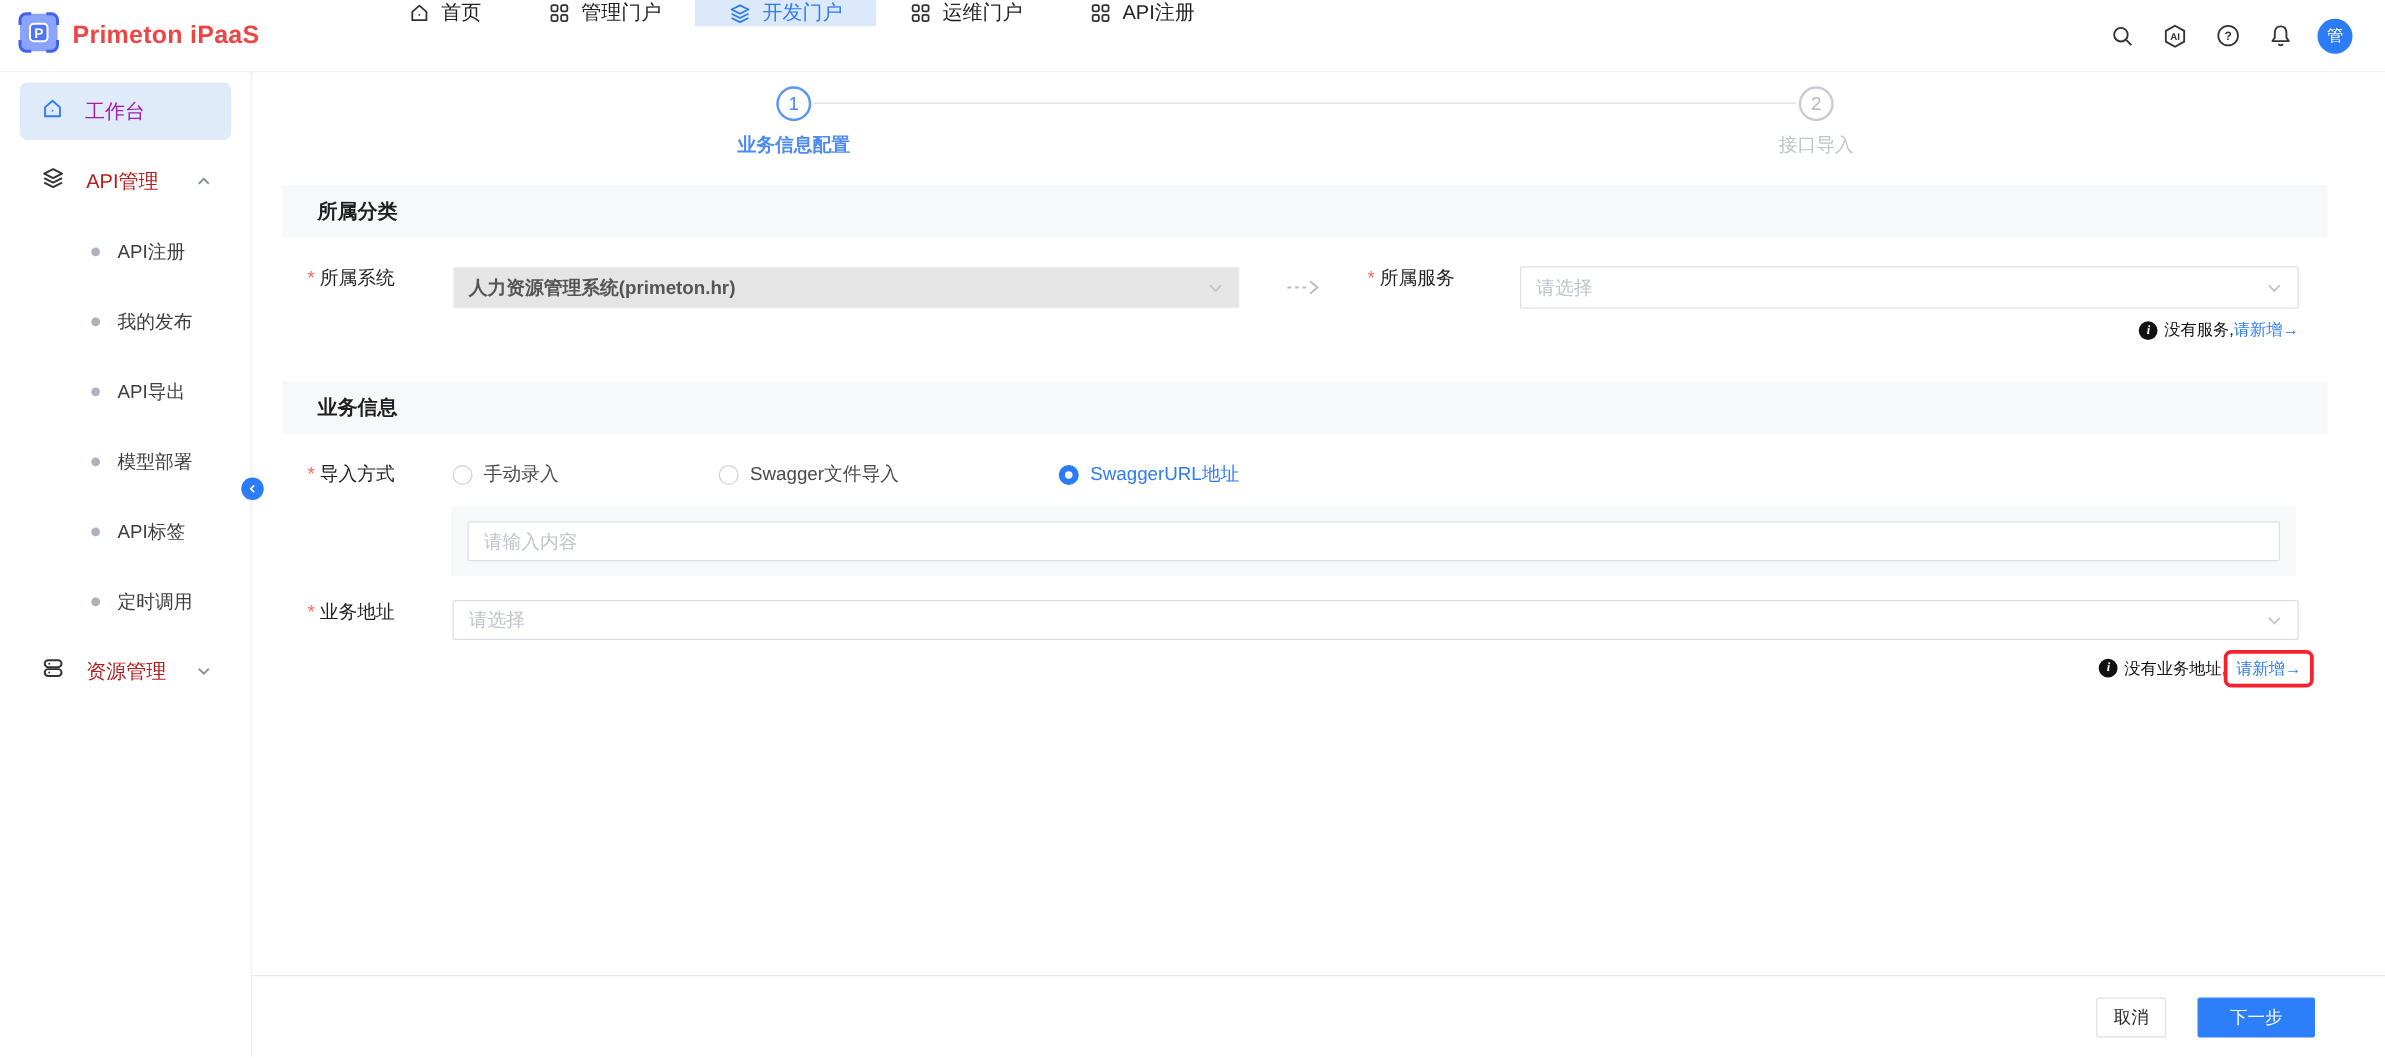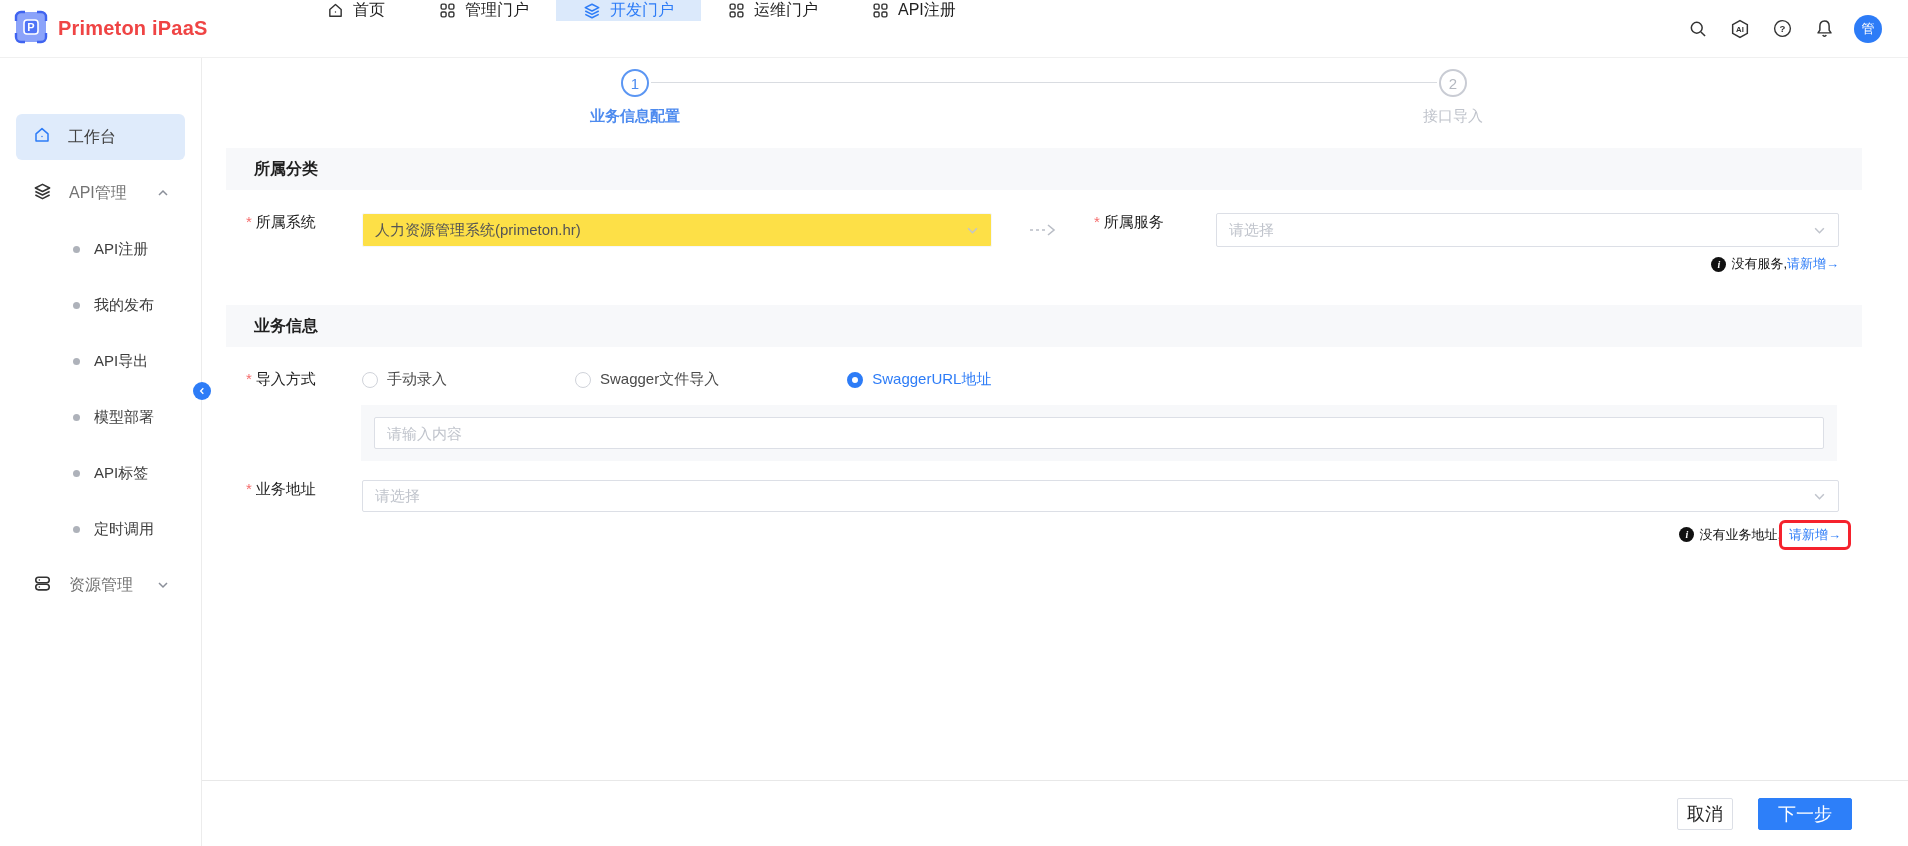--- a/index.html
+++ b/index.html
@@ -16,22 +16,22 @@
   .nav-item.active { background:#dbe9fb; color:#2d7cf7; }
   .nav-right { margin-left:auto; display:flex; align-items:center; gap:18px; padding-right:26px; }
   .nav-right .tool { display:flex; align-items:center; justify-content:center; width:24px; height:24px; cursor:pointer; }
   .avatar { width:28px; height:28px; border-radius:50%; background:#2d7cf7; color:#fff; font-size:13px;
     display:flex; align-items:center; justify-content:center; cursor:pointer; }
 
   
   .layout { display:flex; height:788px; }
   .sidebar { width:202px; border-right:1px solid #ececec; padding-top:8px; position:relative; flex:none; background:#fff; }
   .side-item { height:46px; margin:0 16px 10px 16px; border-radius:6px; display:flex; align-items:center;
-    gap:17px; padding-left:17px; font-size:16px; color:#737373; cursor:pointer; position:relative; }
-  .side-item.active { background:#dfebfb; color:#404040;margin-top:48px; }
+    gap:17px; padding-left:17px; font-size:16px; color:#b91c1c; cursor:pointer; position:relative; }
+  .side-item.active { background:#dfebfb; color:#a21caf; }
   .side-item .chev-side { position:absolute; right:16px; }
   .side-sub { height:46px; margin-bottom:10px; display:flex; align-items:center; padding-left:73px; font-size:15px; color:#3d3d3d; cursor:pointer; }
   .side-sub .dot { width:7px; height:7px; border-radius:50%; background:#aeb2ba; margin-right:14px; flex:none; }
   .collapse-toggle { position:absolute; top:324px; left:193px; width:18px; height:18px; border-radius:50%;
     background:#2d7cf7; color:#fff; display:flex; align-items:center; justify-content:center; z-index:5; cursor:pointer; }
 
   
   .main { flex:1; position:relative; background:#fff; }
   .content { position:absolute; left:24px; top:0; width:1636px; }
 
@@ -52,21 +52,21 @@
     font-size:16px; font-weight:bold; color:#1f1f1f; }
   .section-body { padding:23px 0 14px 20px; }
   .form-row { display:flex; }
   .flabel { width:116px; flex:none; font-size:15px; color:#1f1f1f; }
   .req::before { content:"*"; color:#f56c6c; margin-right:4px; }
 
   .select { height:34px; border:1px solid #dcdfe6; border-radius:2px; background:#fff; display:flex;
     align-items:center; padding:0 12px; font-size:15px; cursor:pointer; }
   .select .ph { color:#c0c4cc; flex:1; }
   .select .val { color:#555; flex:1; }
-  .select.disabled { background:#fde047; border-color:#f5f7fa; cursor:not-allowed; }
+  .select.disabled { background:#e5e5e5; border-color:#f5f7fa; cursor:not-allowed;font-weight:bold; }
   .sel-system { width:630px; flex:none; }
   .arrow-gap { width:102px; flex:none; display:flex; align-items:center; justify-content:center; }
   .flabel2 { width:122px; flex:none; font-size:15px; color:#1f1f1f; }
   .sel-service { width:623px; flex:none; }
 
   .hint-row { display:flex; align-items:center; justify-content:flex-end; padding-right:23px; margin-top:8px;
     font-size:13px; color:#111; }
   .info-ico { width:15px; height:15px; border-radius:50%; background:#111; color:#fff; font-size:10px; font-style:italic;
     font-weight:bold; display:inline-flex; align-items:center; justify-content:center; margin-right:5px; flex:none;
     font-family:"Liberation Serif",serif; }
@@ -86,21 +86,21 @@
   .text-input { width:100%; height:32px; border:1px solid #dcdfe6; border-radius:2px; padding:0 12px; font-size:15px;
     color:#333; background:#fff; outline:none; font-family:inherit; }
   .text-input::placeholder { color:#c0c4cc; }
 
   .row-address { margin-top:19px; }
   .sel-address { width:1477px; flex:none; height:32px; }
 
   
   .footer { position:absolute; bottom:0; left:0; right:0; height:66px; border-top:1px solid #e8e8e8;
     display:flex; align-items:center; justify-content:flex-end; gap:25px; padding-right:56px; background:#fff; }
-  .btn { height:32px; border-radius:2px; font-size:18px; cursor:pointer; font-family:inherit; }
+  .btn { height:32px; border-radius:2px; font-size:14px; cursor:pointer; font-family:inherit; }
   .btn-cancel { width:56px; background:#fff; border:1px solid #dcdfe6; color:#262626; }
   .btn-next { width:94px; background:#2d7ff9; border:1px solid #2d7ff9; color:#fff; }
 
   .chev svg, .chev-side svg { display:block; }
 </style>
 </head>
 <body>
 
 <div class="navbar">
   <div class="brand">

